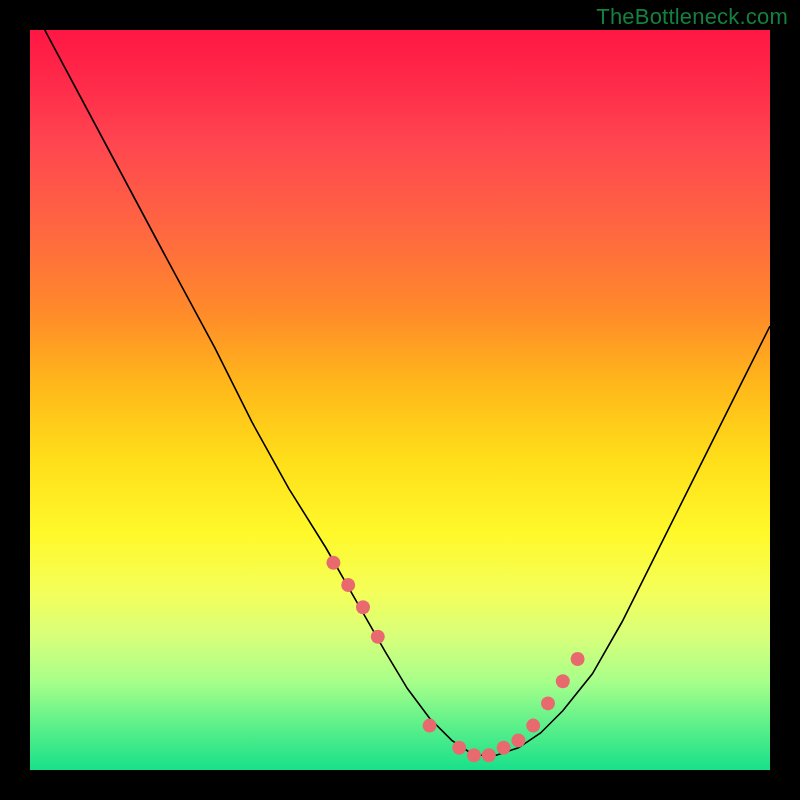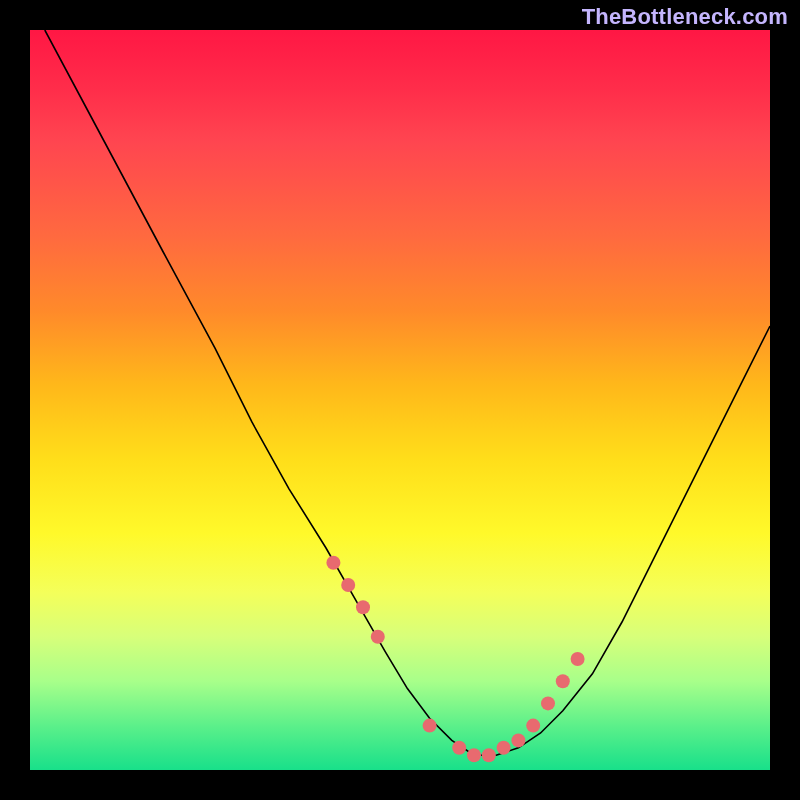--- a/index.html
+++ b/index.html
@@ -8,23 +8,23 @@
     height: 800px;
     background: #000;
     position: relative;
     font-family: Arial, sans-serif;
     overflow: hidden;
   }
   .watermark {
     position: absolute;
     top: 4px;
     right: 12px;
-    color: #c4b5fd;
+    color: #15803d;
     font-size: 22px;
-    font-weight: 700;
+    font-weight: 400;
     z-index: 10;
     letter-spacing: 0.2px;
   }
   .plot-area {
     position: absolute;
     left: 30px;
     top: 30px;
     width: 740px;
     height: 740px;
     overflow: hidden;

